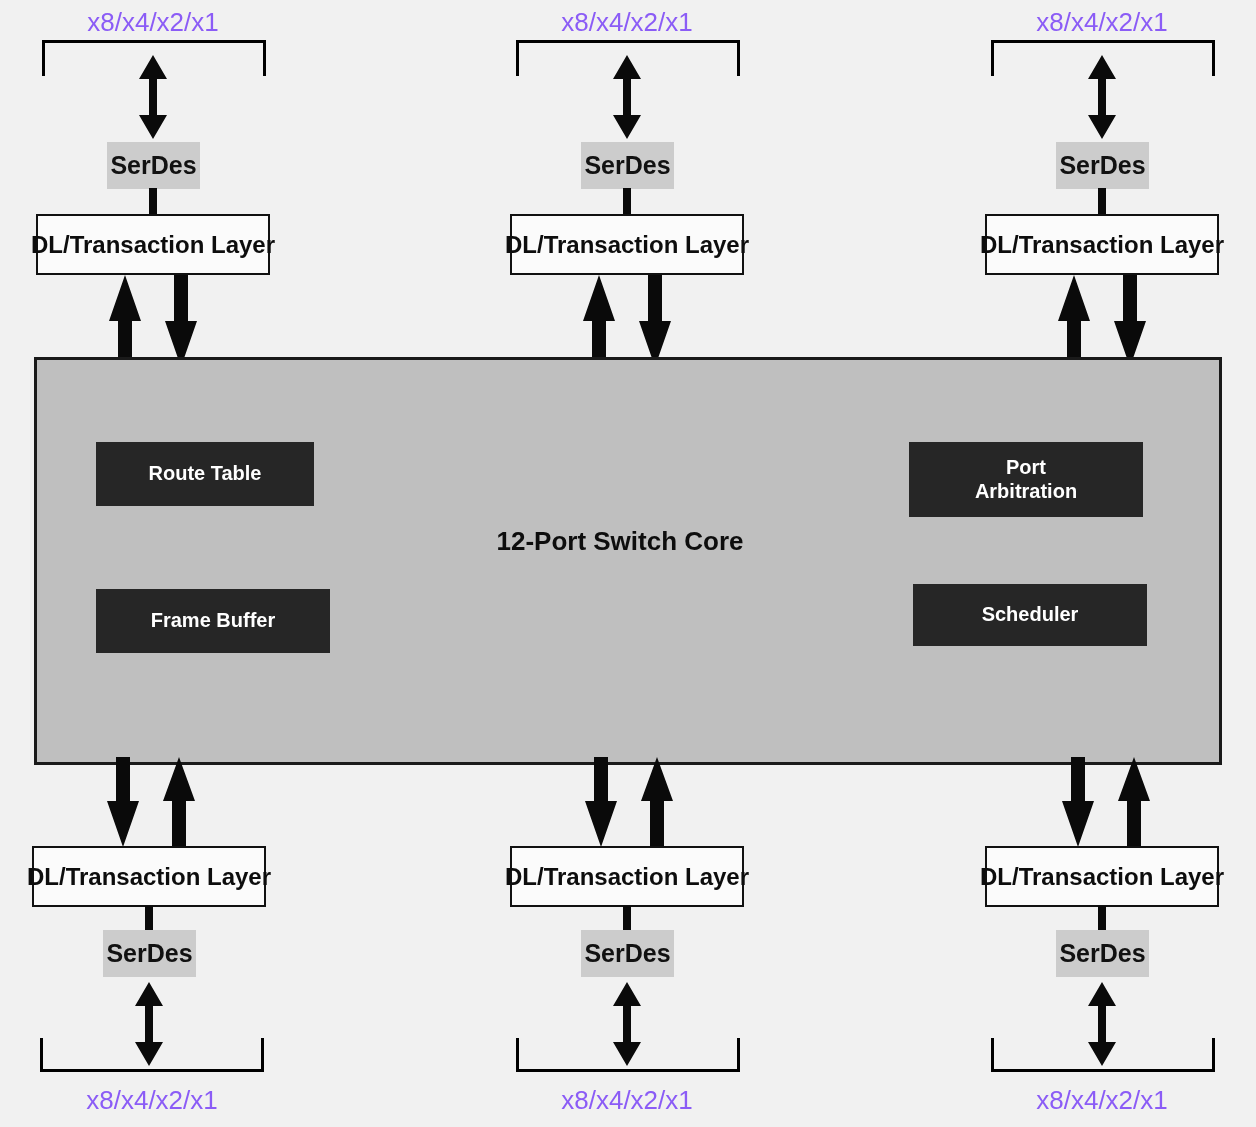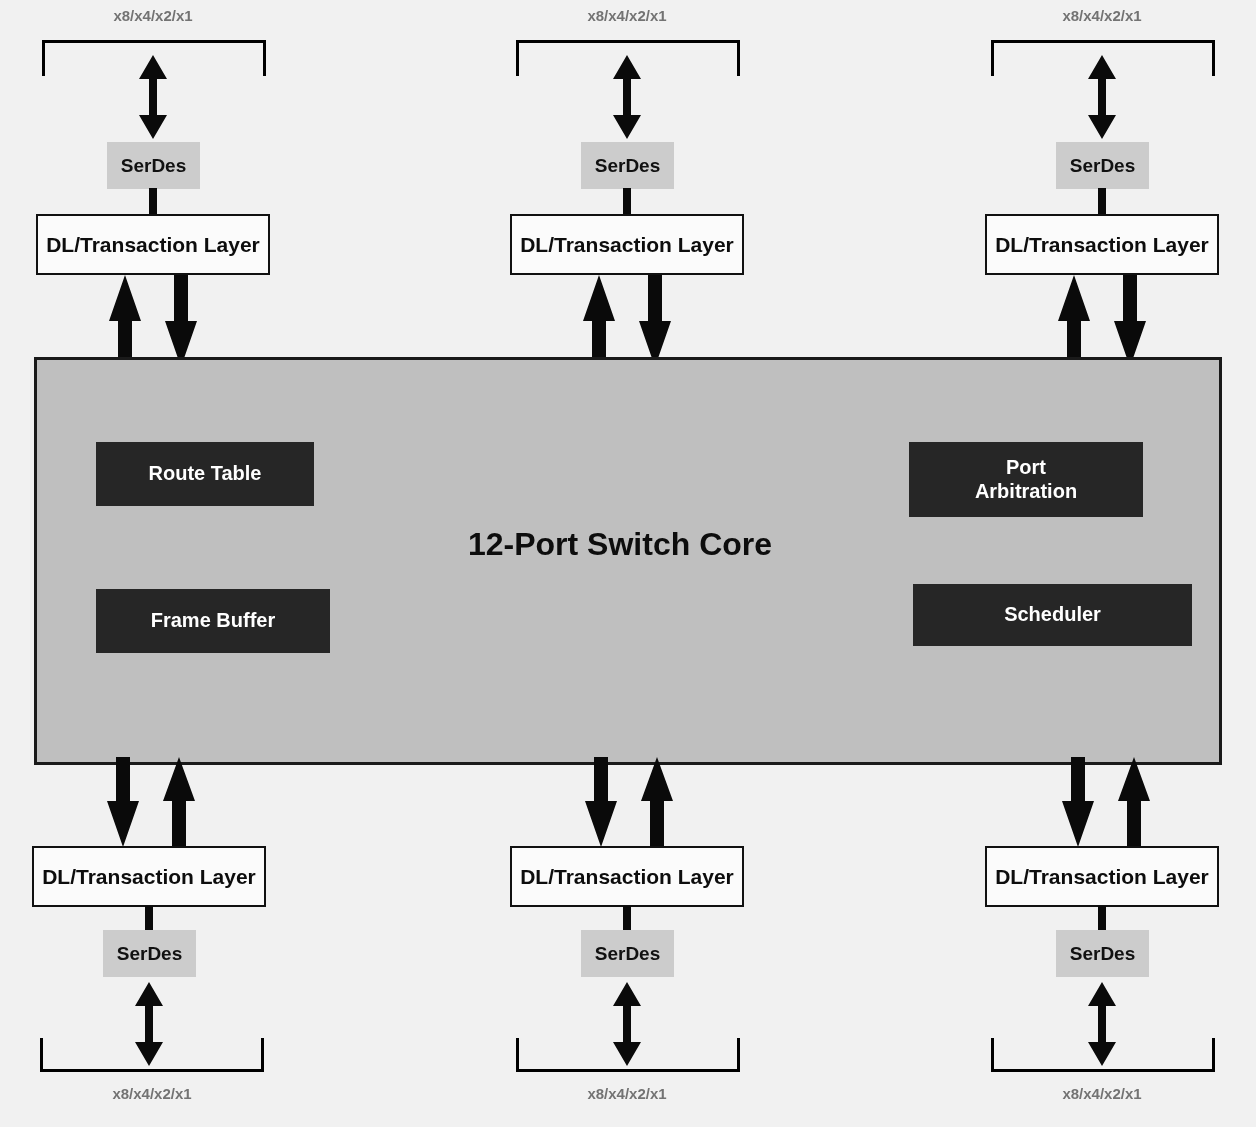--- a/index.html
+++ b/index.html
@@ -22,56 +22,56 @@
   }
   .bracket.up{ 
     border-bottom:3px solid #000;
     border-left:3px solid #000;
     border-right:3px solid #000;
   }
 
   
   .lane-label{
     position:absolute;
-    font-size:15px;font-weight:bold;color:#737373;
+    font-size:26px;font-weight:normal;color:#8b5cf6;
     text-align:center;white-space:nowrap;
     letter-spacing:0px;
   }
 
   
   .serdes{
     position:absolute;
     background:#cccccc;
     display:flex;align-items:center;justify-content:center;
-    font-size:19px;font-weight:bold;color:#111;
+    font-size:25px;font-weight:bold;color:#111;
     box-sizing:border-box;
     white-space:nowrap;
   }
 
   
   .dlbox{
     position:absolute;
     background:#fbfbfb;
     border:2px solid #111;
     display:flex;align-items:center;justify-content:center;
-    font-size:21px;font-weight:bold;color:#0d0d0d;
+    font-size:24px;font-weight:bold;color:#0d0d0d;
     box-sizing:border-box;
     white-space:nowrap;
   }
 
   
   .core{
     position:absolute;
     background:#bfbfbf;
     border:3px solid #1a1a1a;
     box-sizing:border-box;
   }
   .core-title{
     position:absolute;
-    font-size:32px;font-weight:bold;color:#0d0d0d;
+    font-size:26px;font-weight:bold;color:#0d0d0d;
     white-space:nowrap;text-align:center;
   }
   .subblock{
     position:absolute;
     background:#262626;
     display:flex;align-items:center;justify-content:center;
     color:#ffffff;font-size:20px;font-weight:bold;
     text-align:center;line-height:1.18;
     box-sizing:border-box;
   }
@@ -175,21 +175,21 @@
   <div class="core" style="left:34px;top:357px;width:1188px;height:408px;"></div>
 
   <div class="core-title" style="left:410px;top:526px;width:420px;">12-Port Switch Core</div>
 
   <div class="subblock" style="left:96px;top:442px;width:218px;height:64px;">Route Table</div>
 
   <div class="subblock" style="left:909px;top:442px;width:234px;height:75px;white-space:pre-line;"><span style="display:block;max-width:130px;">Port Arbitration</span></div>
 
   <div class="subblock" style="left:96px;top:589px;width:234px;height:64px;">Frame Buffer</div>
 
-  <div class="subblock" style="left:913px;top:584px;width:279px;height:62px;">Scheduler</div>
+  <div class="subblock" style="left:913px;top:584px;width:234px;height:62px;">Scheduler</div>
 
   <div>
     <div class="arrowwrap" style="left:105px;top:757px;">
       <svg width="36" height="90" viewBox="0 0 36 90">
         <polygon points="18,90 2,44 11,44 11,0 25,0 25,44 34,44" fill="#0a0a0a"></polygon>
       </svg>
     </div>
     <div class="arrowwrap" style="left:161px;top:757px;">
       <svg width="36" height="90" viewBox="0 0 36 90">
         <polygon points="18,0 34,44 25,44 25,90 11,90 11,44 2,44" fill="#0a0a0a"></polygon>

